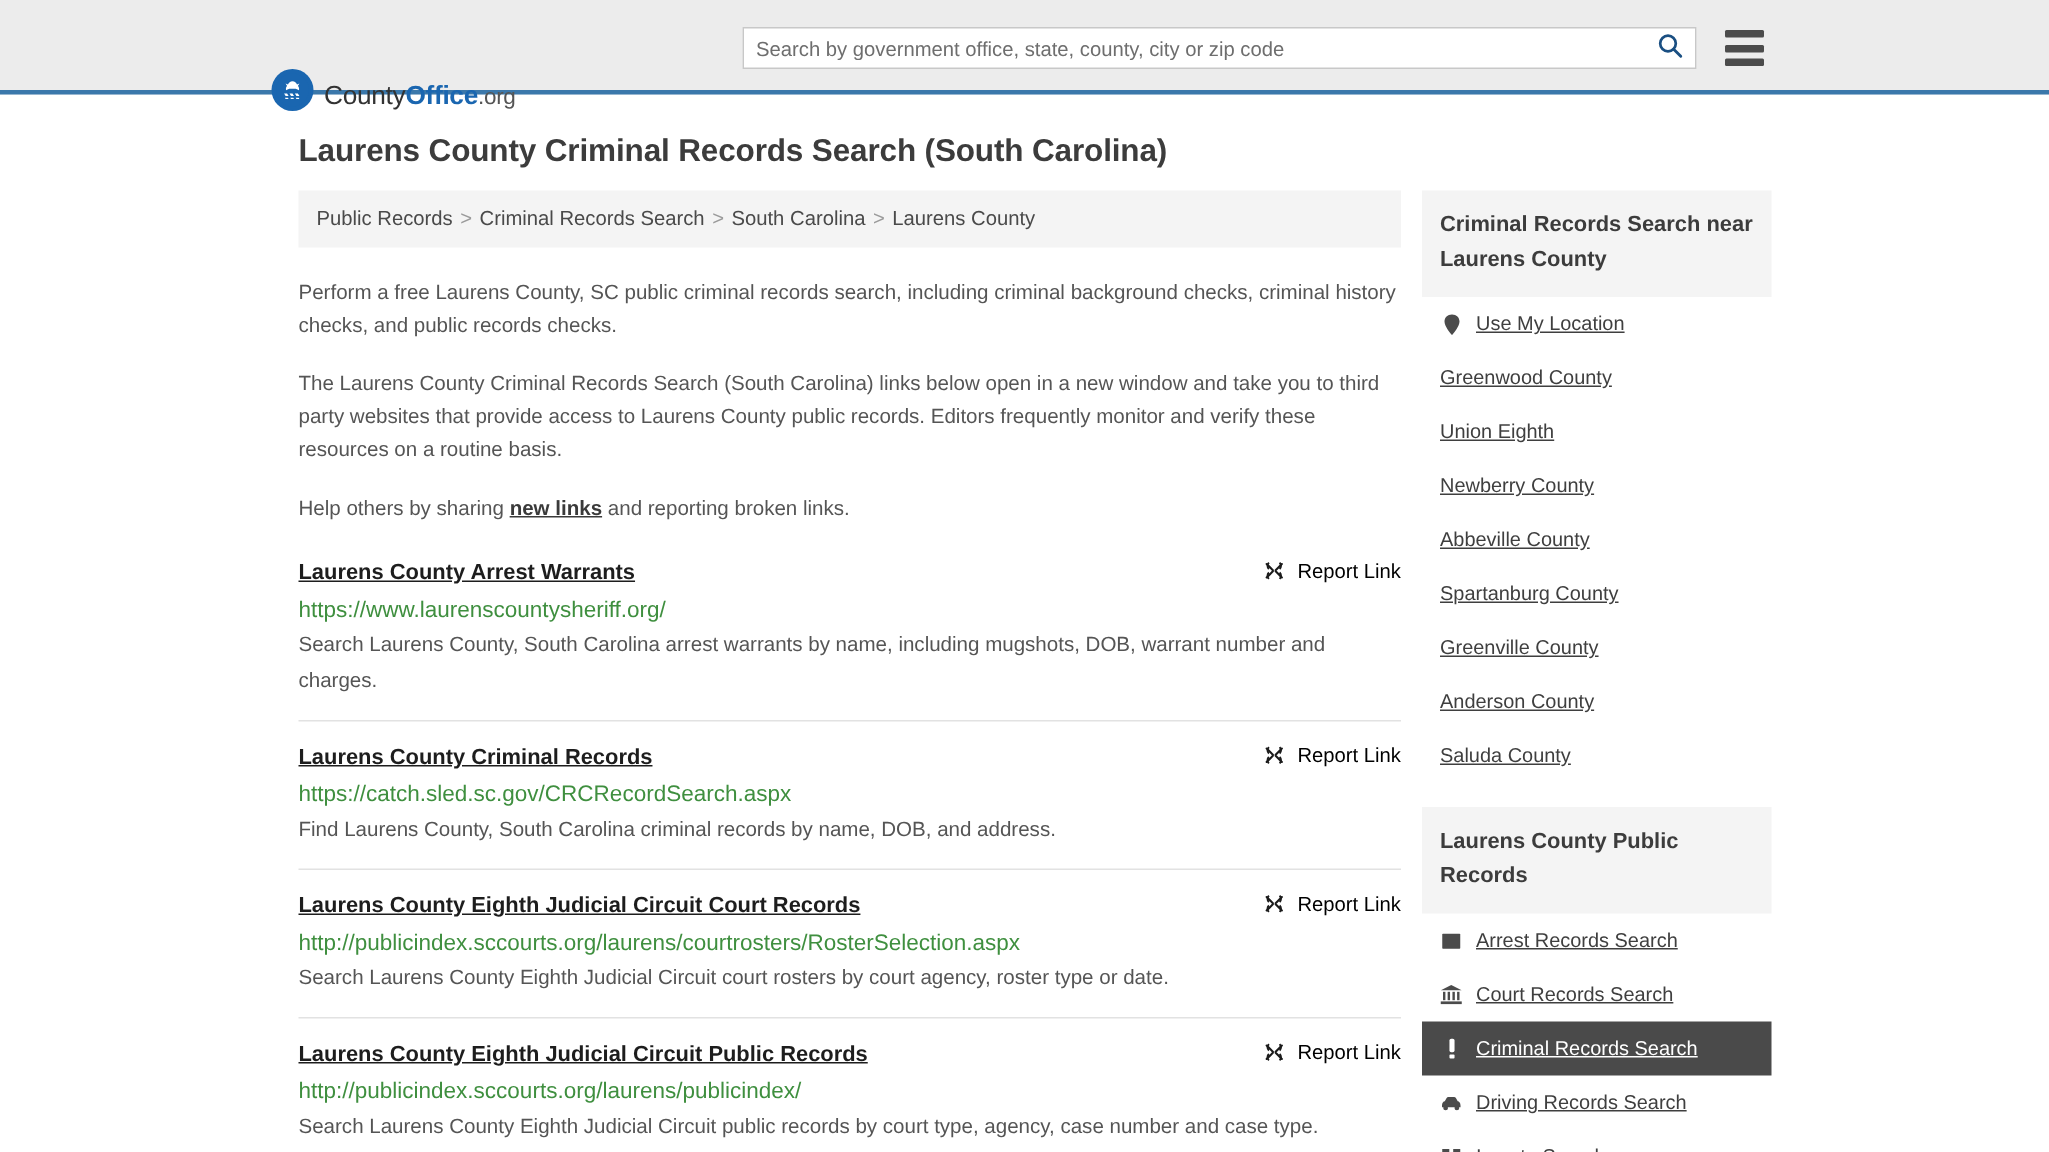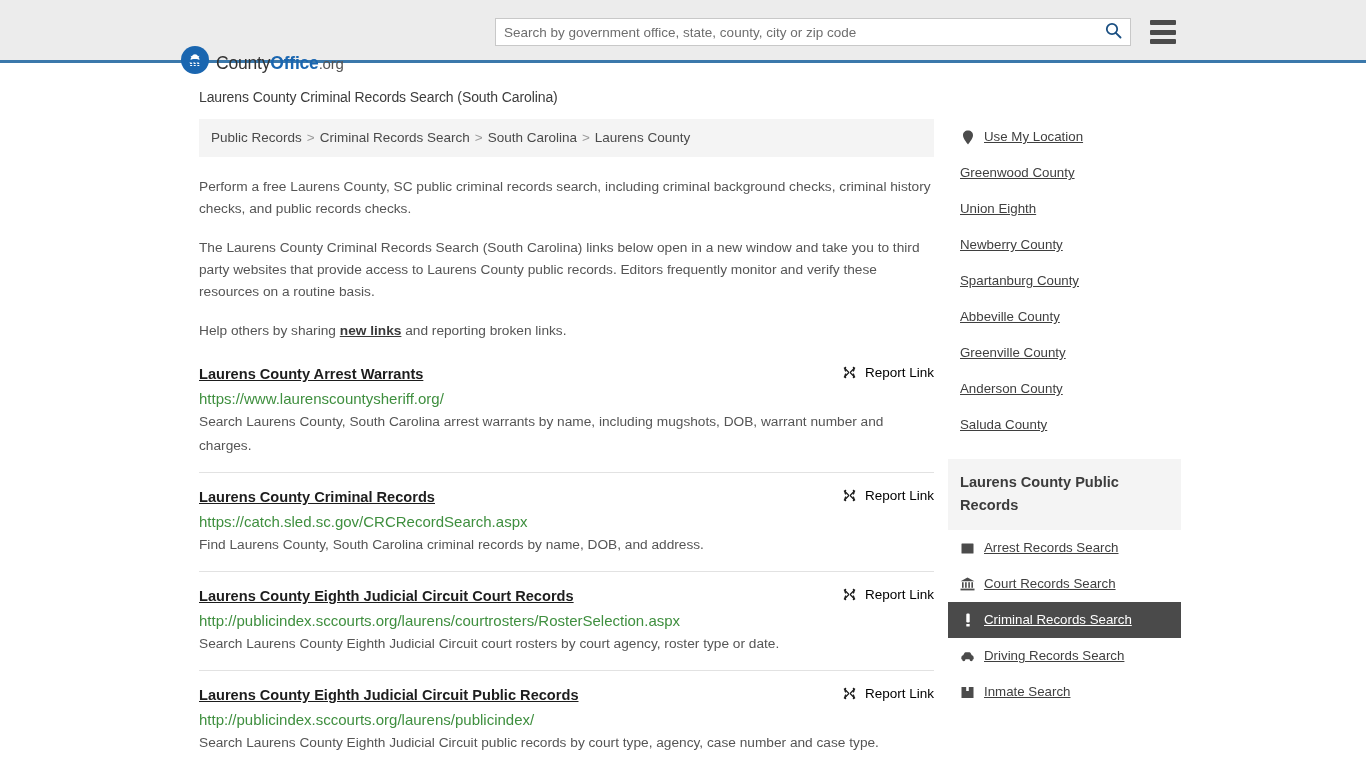--- a/index.html
+++ b/index.html
@@ -87,22 +87,22 @@
     width: 1366px;
     padding: 0;
   }
   .container {
     width: 984px;
     margin: 0 auto;
     padding-left: 8px;
     display: block;
   }
   .page-title {
-    font-size: 14px;
-    font-weight: normal;
+    font-size: 21px;
+    font-weight: bold;
     color: #3c3c3c;
     margin: 26px 0 14px 0;
     letter-spacing: -0.1px;
   }
   .cols {
     display: flex;
     align-items: flex-start;
     gap: 0;
   }
   .col-main { width: 735px; flex: none; }
@@ -343,43 +343,44 @@
             <div class="result-url">http://publicindex.sccourts.org/laurens/publicindex/</div>
             <div class="result-desc">Search Laurens County Eighth Judicial Circuit public records by court type, agency, case number and case type.</div>
           </div>
 
         </div>
       </div>
 
       <div class="col-side">
 
         <div class="side-box">
+          <div class="side-head">Criminal Records Search near Laurens County</div>
           <ul class="side-list">
             <li class="side-item">
               <span class="side-icon">
                 <svg width="12" height="15" viewBox="0 0 12 15" aria-hidden="true">
                   <path d="M6 0.6C3 .6 1 2.7 1 5.3c0 3 3.5 7.3 4.6 8.7.2.3.6.3.8 0C7.5 12.6 11 8.3 11 5.3 11 2.7 9 .6 6 .6z" fill="currentColor"></path>
                 </svg>
               </span>
               <a>Use My Location</a>
             </li>
             <li class="side-item">
               <a>Greenwood County</a>
             </li>
             <li class="side-item">
               <a>Union Eighth</a>
             </li>
             <li class="side-item">
               <a>Newberry County</a>
             </li>
             <li class="side-item">
+              <a>Abbeville County</a>
+            </li>
+            <li class="side-item">
               <a>Spartanburg County</a>
-            </li>
-            <li class="side-item">
-              <a>Abbeville County</a>
             </li>
             <li class="side-item">
               <a>Greenville County</a>
             </li>
             <li class="side-item">
               <a>Anderson County</a>
             </li>
             <li class="side-item">
               <a>Saluda County</a>
             </li>

